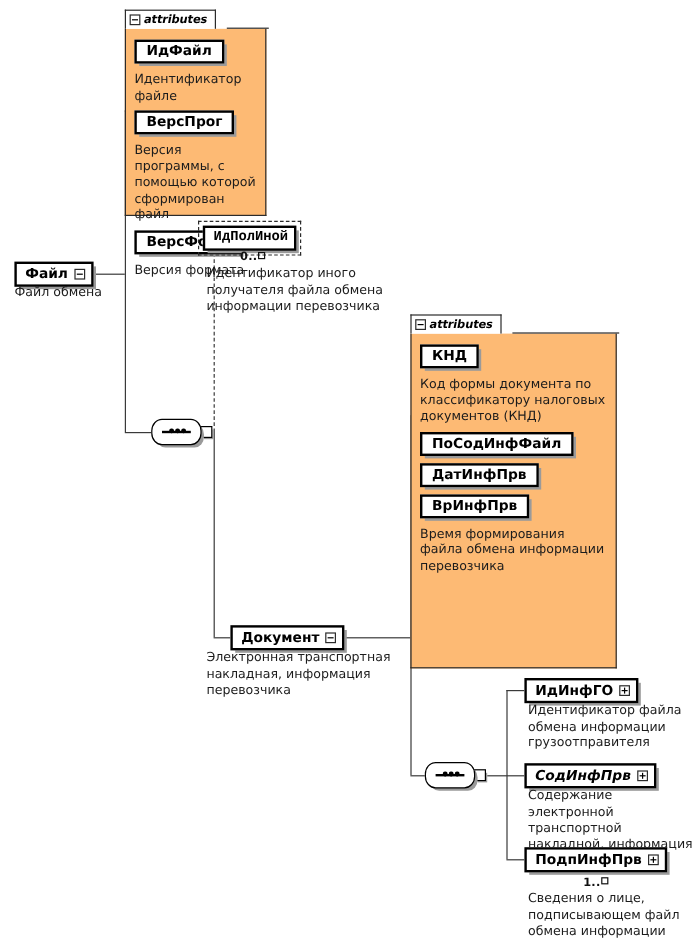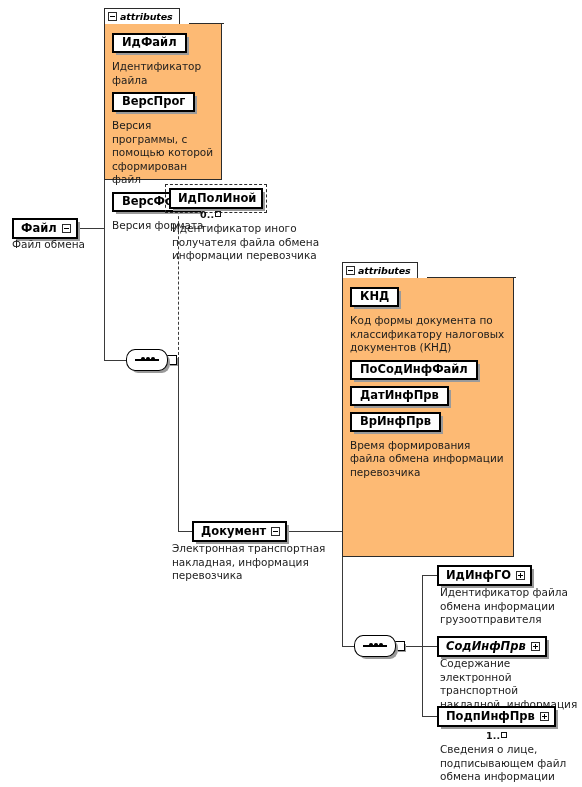--- a/index.html
+++ b/index.html
@@ -139,21 +139,21 @@
     border: 2px solid #000;
     background: #fff;
     z-index: -1;
   }
   
   .optwrap {
     position: absolute;
     border: 1px dashed #2b2b2b;
     padding: 3px;
   }
-  .optwrap .nodebox { box-shadow: 3px 3px 0 -1px #9a9a9a; }
+  .optwrap .nodebox { box-shadow: 3px 3px 0 -1px #9a9a9a; font-family: Liberation Mono, monospace; }
 
   .node-caption {
     position: absolute;
     font-size: 10.5px;
     line-height: 13.5px;
     color: #1c1c1c;
   }
   .card {
     position: absolute;
     font-size: 9.5px;
@@ -239,21 +239,21 @@
   <div class="ln h" style="left:422px; top:716px; width:15px;"></div>
 
   <div class="attrbox" style="left:104px; top:24px; width:118px; height:156px;">
     <div class="tab">
       <span class="pmbox"></span>
       <span class="lbl">attributes</span>
     </div>
     <div class="tabline" style="left:84px; width:35px;"></div>
     <div class="attr-list">
       <div class="chip">ИдФайл</div>
-      <div class="desc">Идентификатор файла</div>
+      <div class="desc">Идентификатор файле</div>
       <div class="chip">ВерсПрог</div>
       <div class="desc">Версия программы, с помощью которой сформирован файл</div>
       <div class="chip">ВерсФорм</div>
       <div class="desc">Версия формата</div>
     </div>
   </div>
 
   <div class="node" style="left:12px; top:218px;">
     <div class="nodebox">
       <span>Файл</span>

